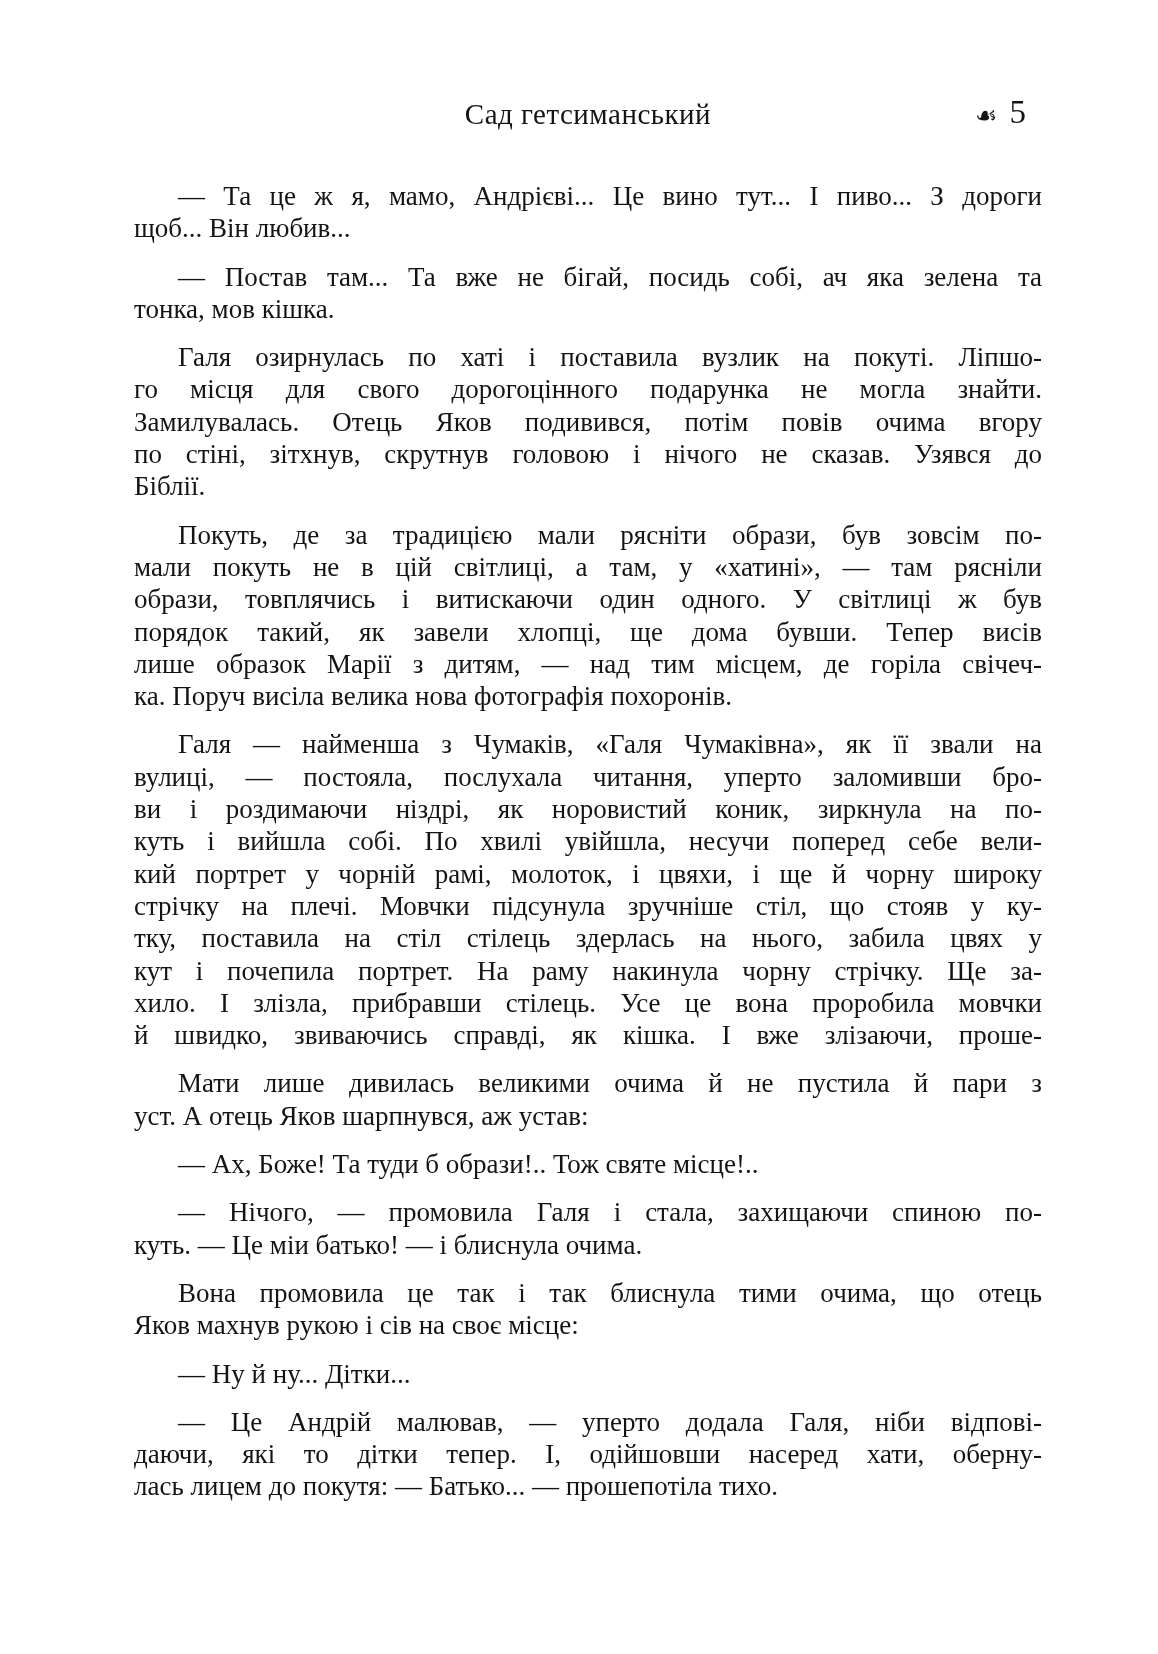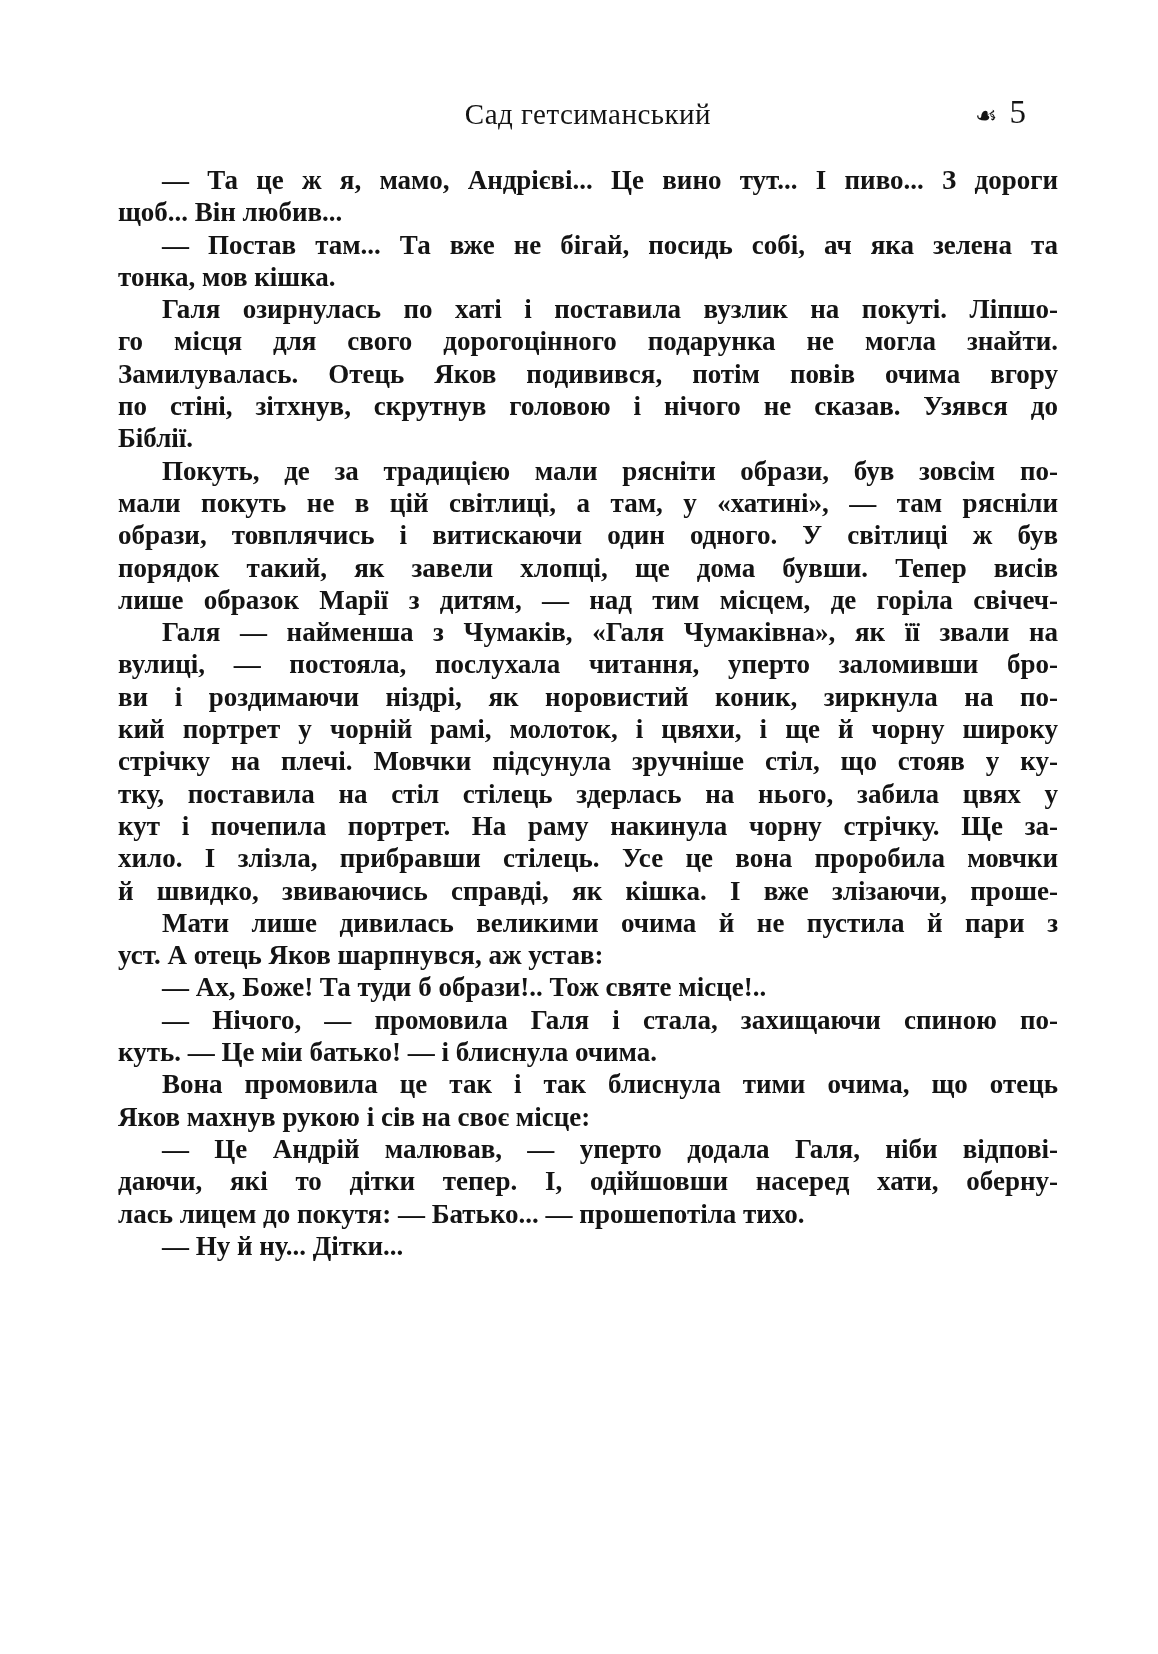--- a/index.html
+++ b/index.html
@@ -52,21 +52,21 @@
     line-height: 1;
   }
   .body-text {
     position: absolute;
     left: 118px;
     top: 164px;
     width: 940px;
     font-size: 27px;
     line-height: 32.3px;
   }
-  .para { margin: 0; padding: 0; font-weight: bold; }
+  .para { margin: 16px; padding: 0; }
   .line {
     text-align: justify;
     text-align-last: justify;
     white-space: normal;
     height: 32.3px;
     overflow: visible;
   }
   .line.first { padding-left: 44px; }
   .line.last { text-align-last: left; }
 </style>
@@ -96,25 +96,27 @@
         <div class="line">Замилувалась. Отець Яков подивився, потім повів очима вгору</div>
         <div class="line">по стіні, зітхнув, скрутнув головою і нічого не сказав. Узявся до</div>
         <div class="line last">Біблії.</div>
       </div>
       <div class="para">
         <div class="line first">Покуть, де за традицією мали рясніти образи, був зовсім по-</div>
         <div class="line">мали покуть не в цій світлиці, а там, у «хатині», — там рясніли</div>
         <div class="line">образи, товплячись і витискаючи один одного. У світлиці ж був</div>
         <div class="line">порядок такий, як завели хлопці, ще дома бувши. Тепер висів</div>
         <div class="line">лише образок Марії з дитям, — над тим місцем, де горіла свічеч-</div>
+        <div class="line last">ка. Поруч висіла велика нова фотографія похоронів.</div>
       </div>
       <div class="para">
         <div class="line first">Галя — найменша з Чумаків, «Галя Чумаківна», як її звали на</div>
         <div class="line">вулиці, — постояла, послухала читання, уперто заломивши бро-</div>
         <div class="line">ви і роздимаючи ніздрі, як норовистий коник, зиркнула на по-</div>
+        <div class="line">куть і вийшла собі. По хвилі увійшла, несучи поперед себе вели-</div>
         <div class="line">кий портрет у чорній рамі, молоток, і цвяхи, і ще й чорну широку</div>
         <div class="line">стрічку на плечі. Мовчки підсунула зручніше стіл, що стояв у ку-</div>
         <div class="line">тку, поставила на стіл стілець здерлась на нього, забила цвях у</div>
         <div class="line">кут і почепила портрет. На раму накинула чорну стрічку. Ще за-</div>
         <div class="line">хило. І злізла, прибравши стілець. Усе це вона проробила мовчки</div>
         <div class="line">й швидко, звиваючись справді, як кішка. І вже злізаючи, проше-</div>
       </div>
       <div class="para">
         <div class="line first">Мати лише дивилась великими очима й не пустила й пари з</div>
         <div class="line last">уст. А отець Яков шарпнувся, аж устав:</div>
@@ -124,21 +126,21 @@
       </div>
       <div class="para">
         <div class="line first">— Нічого, — промовила Галя і стала, захищаючи спиною по-</div>
         <div class="line last">куть. — Це міи батько! — і блиснула очима.</div>
       </div>
       <div class="para">
         <div class="line first">Вона промовила це так і так блиснула тими очима, що отець</div>
         <div class="line last">Яков махнув рукою і сів на своє місце:</div>
       </div>
       <div class="para">
+        <div class="line first last">— Ну й ну... Дітки...</div>
+      </div>
+      <div class="para">
         <div class="line first">— Це Андрій малював, — уперто додала Галя, ніби відпові-</div>
         <div class="line">даючи, які то дітки тепер. І, одійшовши насеред хати, оберну-</div>
         <div class="line last">лась лицем до покутя: — Батько... — прошепотіла тихо.</div>
-      </div>
-      <div class="para">
-        <div class="line first last">— Ну й ну... Дітки...</div>
       </div>
     </div>
 </div>
 
 </body></html>

